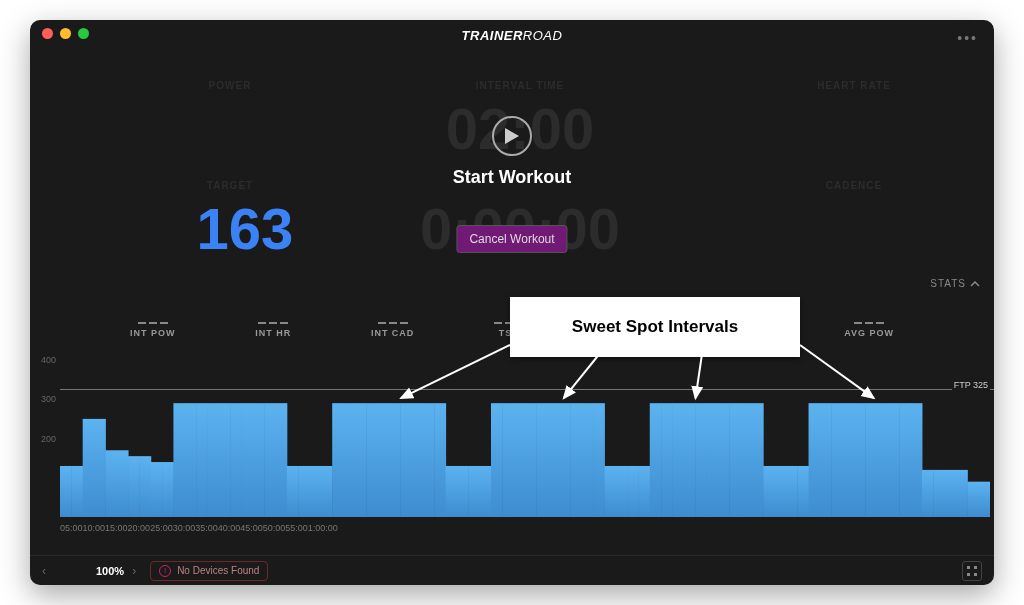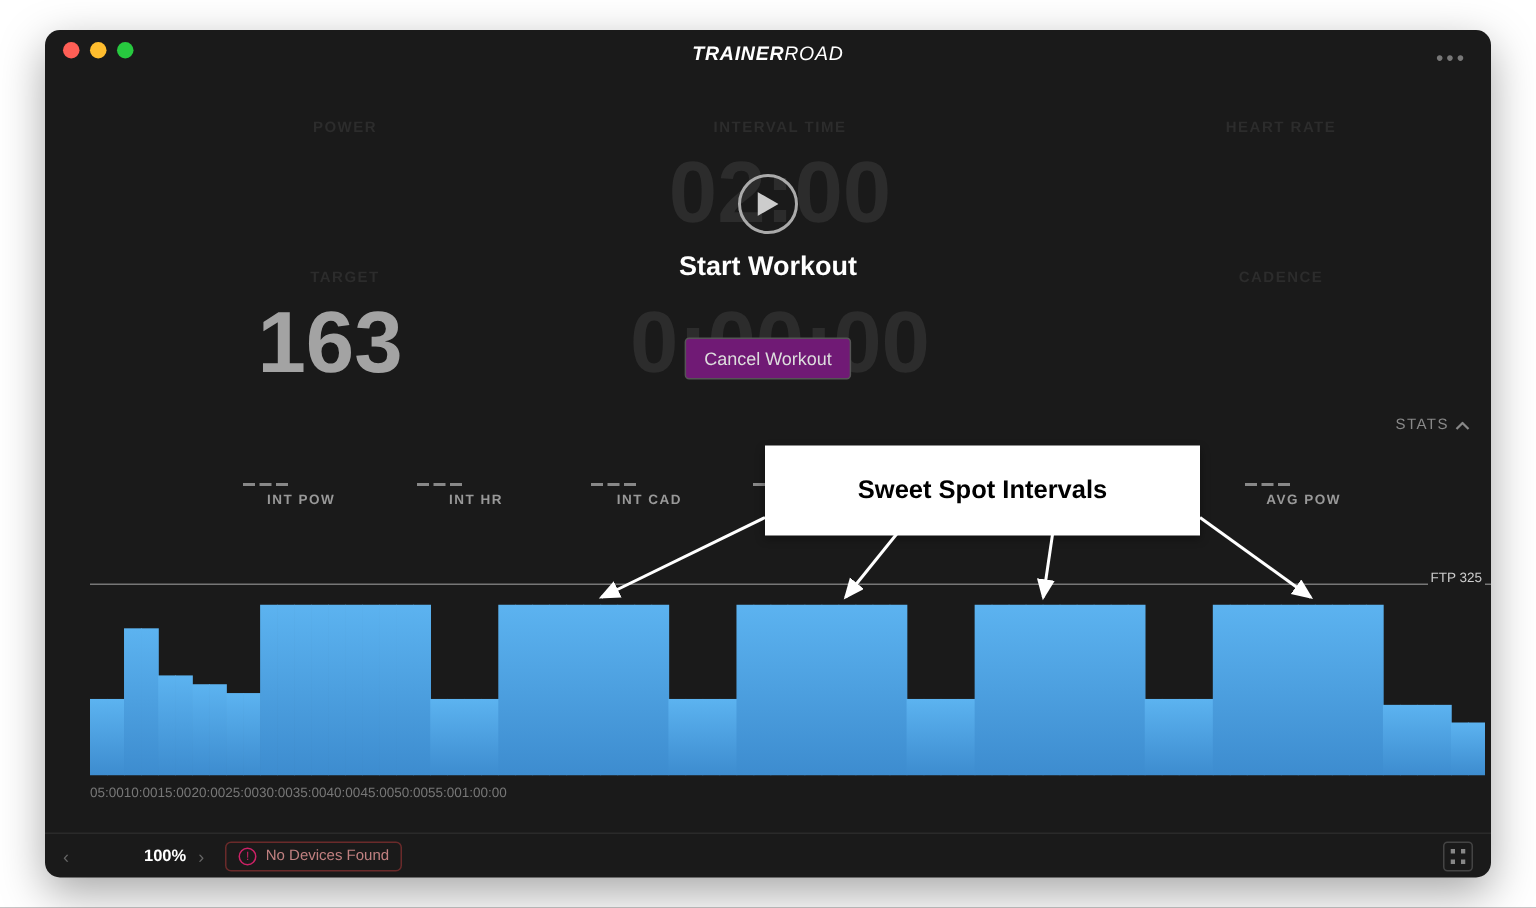--- a/index.html
+++ b/index.html
@@ -75,21 +75,21 @@
     position:absolute; top:290px; left:40px; right:40px; height:40px;
     display:flex; justify-content:space-between; align-items:center;
     padding: 0 60px;
   }
   .metric {
     display:flex; flex-direction:column; align-items:center; gap:4px;
     color:#888;
   }
   .metric .dashes { display:flex; gap:3px; }
   .metric .dashes span { width:8px; height:2px; background:#888; display:block; }
-  .metric .mlabel { font-size:9px; letter-spacing:1px; font-weight:700; color:#999;margin-left:48px; }
+  .metric .mlabel { font-size:9px; letter-spacing:1px; font-weight:700; color:#999; }
 
   .chart-area {
     position:absolute; left:30px; right:0; top:340px; bottom:48px;
   }
   .y-axis {
     position:absolute; left:0; top:0; bottom:20px; width:30px;
     display:flex; flex-direction:column; justify-content:space-between;
     color:#666; font-size:9px; text-align:right; padding-right:4px;
     transform: translateX(-30px);
   }
@@ -160,21 +160,21 @@
   </div>
 
   <div class="more-icon">•••</div>
 
   <div class="ghost label" style="left:140px; top:60px; width:120px;">POWER</div>
   <div class="ghost label" style="left:410px; top:60px; width:160px;">INTERVAL TIME</div>
   <div class="ghost value" style="left:390px; top:75px; width:200px;">02:00</div>
   <div class="ghost label" style="right:80px; top:60px; width:120px;">HEART RATE</div>
 
   <div class="ghost label" style="left:140px; top:160px; width:120px;">TARGET</div>
-  <div class="ghost value" style="left:110px; top:175px; width:160px; color:#a3a3a3;">163</div>
+  <div class="ghost value" style="left:135px; top:175px; width:160px; color:#3b82f6;">163</div>
   <div class="ghost value" style="left:370px; top:175px; width:240px;">0:00:00</div>
   <div class="ghost label" style="right:80px; top:160px; width:120px;">CADENCE</div>
 
   <div class="play-btn">
     <svg width="14" height="16" viewBox="0 0 14 16">
         <polygon points="0,0 14,8 0,16"></polygon>
       </svg>
   </div>
   <div class="start-label">Start Workout</div>
   <button class="cancel-btn">Cancel Workout</button>
@@ -239,20 +239,25 @@
         <div class="dashes">
           <span></span>
           <span></span>
           <span></span>
         </div>
         <div class="mlabel">AVG POW</div>
       </div>
     </div>
 
   <div class="chart-area">
+    <div class="y-axis" id="y-axis">
+        <span style="position: absolute; right: 4px; top: -5px;">400</span>
+        <span style="position: absolute; right: 4px; top: 34.25px;">300</span>
+        <span style="position: absolute; right: 4px; top: 73.5px;">200</span>
+      </div>
     <div class="ftp-line" id="ftp-line" style="top: 29.4375px;">
       <span class="ftp-label" id="ftp-label">FTP 325</span>
     </div>
     <svg id="bars" preserveAspectRatio="none" viewBox="0 0 930 157">
         <defs>
           <linearGradient id="g1" x1="0" y1="0" x2="0" y2="1">
             <stop offset="0%" stop-color="#5cb3f0"></stop>
             <stop offset="100%" stop-color="#3d8ccf"></stop>
           </linearGradient>
         </defs>

